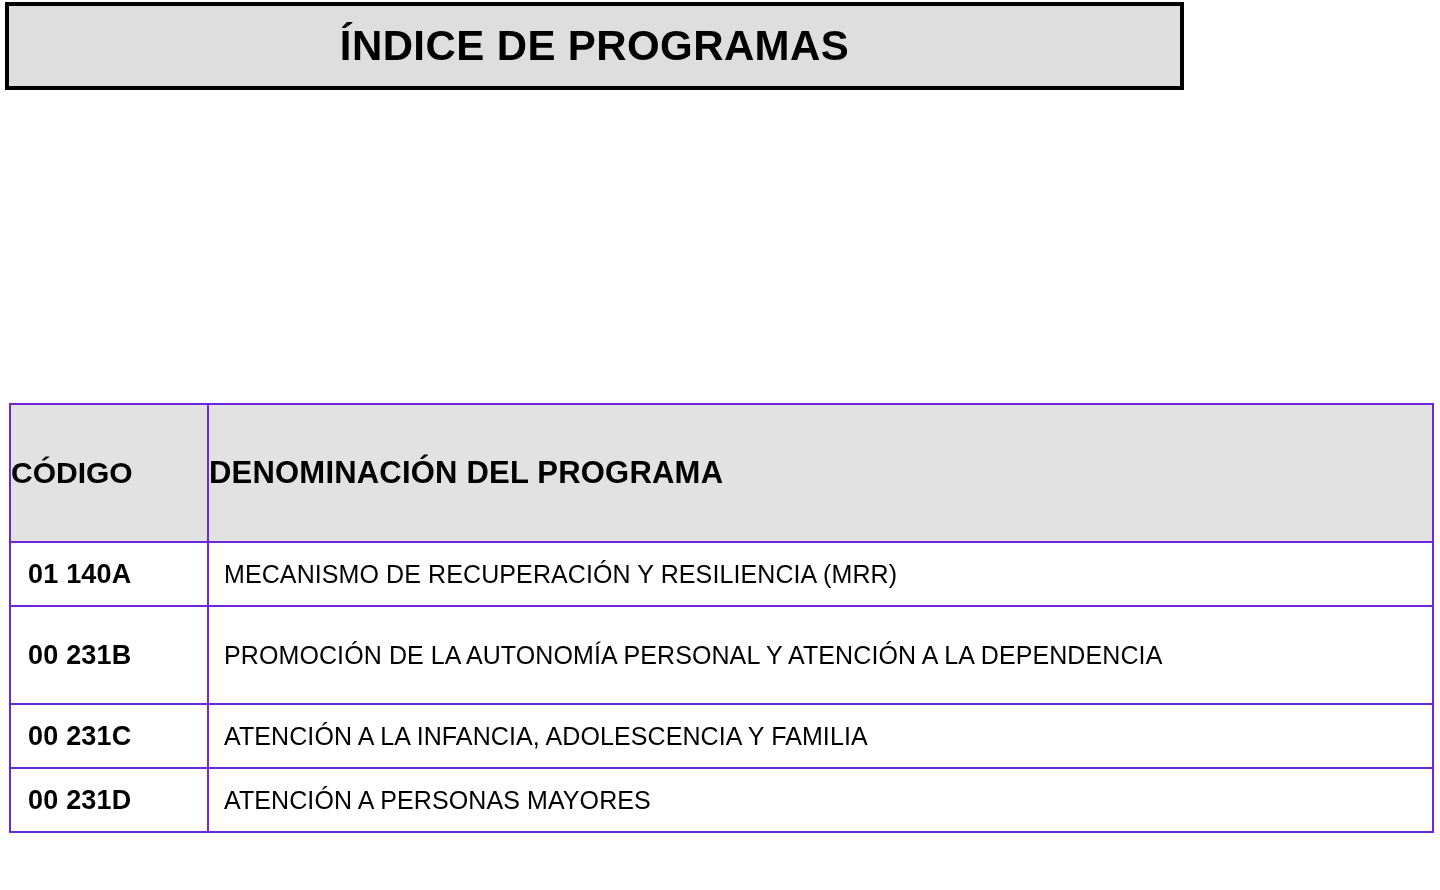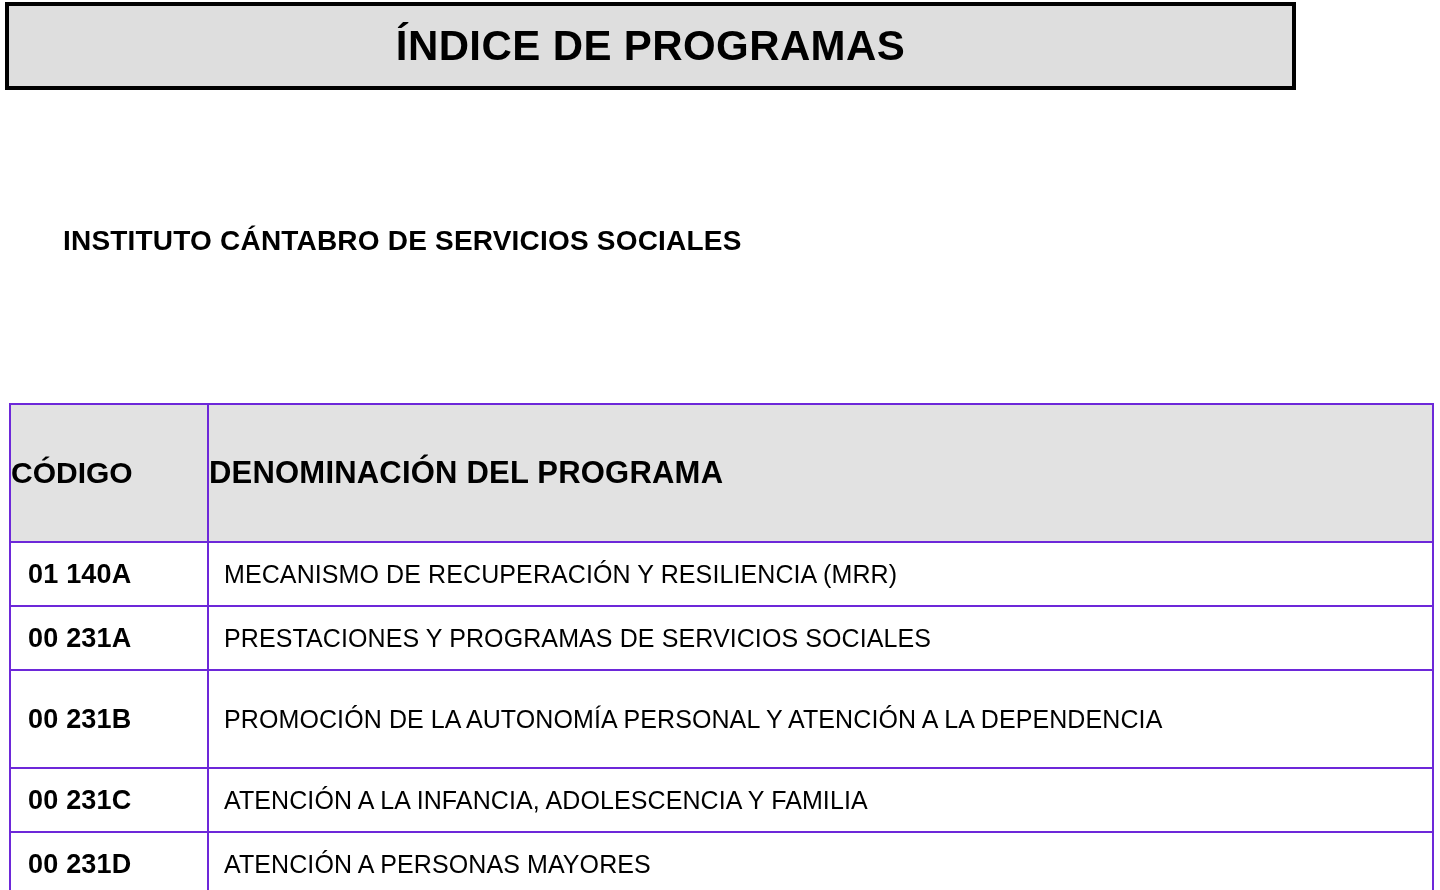--- a/index.html
+++ b/index.html
@@ -16,21 +16,21 @@
     font-family: "Liberation Sans", sans-serif;
     color: #000000;
     -webkit-font-smoothing: antialiased;
   }
 
   
   .title-banner {
     position: absolute;
     left: 5px;
     top: 2px;
-    width: 1291px;
+    width: 1179px;
     height: 88px;
     box-sizing: border-box;
     background: #dedede;
     border: 4px solid #000000;
     display: flex;
     align-items: center;
     justify-content: center;
   }
   .title-text {
     font-size: 42px;
@@ -127,43 +127,38 @@
 </style>
 </head>
 <body>
 
 <div class="title-banner">
   <span class="title-text">ÍNDICE DE PROGRAMAS</span>
 </div>
 
 <div class="section-line">
   <span class="section-gap"></span>
-  <span class="section-value">INSTITUTO CÁNTABRO DE SERVICIOS SOCIALES</span>
 </div>
 
 <table class="program-table">
   <colgroup>
     <col class="col-code">
     <col class="col-name">
   </colgroup>
   <thead>
     <tr>
       <th class="th-code">CÓDIGO</th>
       <th class="th-name">DENOMINACIÓN DEL PROGRAMA</th>
     </tr>
   </thead>
   <tbody>
     <tr class="row-single">
       <td class="cell-code">01 140A</td>
       <td class="cell-name">MECANISMO DE RECUPERACIÓN Y RESILIENCIA (MRR)</td>
     </tr>
-    <tr class="row-single">
-      <td class="cell-code">00 231A</td>
-      <td class="cell-name">PRESTACIONES Y PROGRAMAS DE SERVICIOS SOCIALES</td>
-    </tr>
     <tr class="row-double">
       <td class="cell-code">00 231B</td>
       <td class="cell-name">PROMOCIÓN DE LA AUTONOMÍA PERSONAL Y ATENCIÓN A LA DEPENDENCIA</td>
     </tr>
     <tr class="row-single">
       <td class="cell-code">00 231C</td>
       <td class="cell-name">ATENCIÓN A LA INFANCIA, ADOLESCENCIA Y FAMILIA</td>
     </tr>
     <tr class="row-single">
       <td class="cell-code">00 231D</td>

